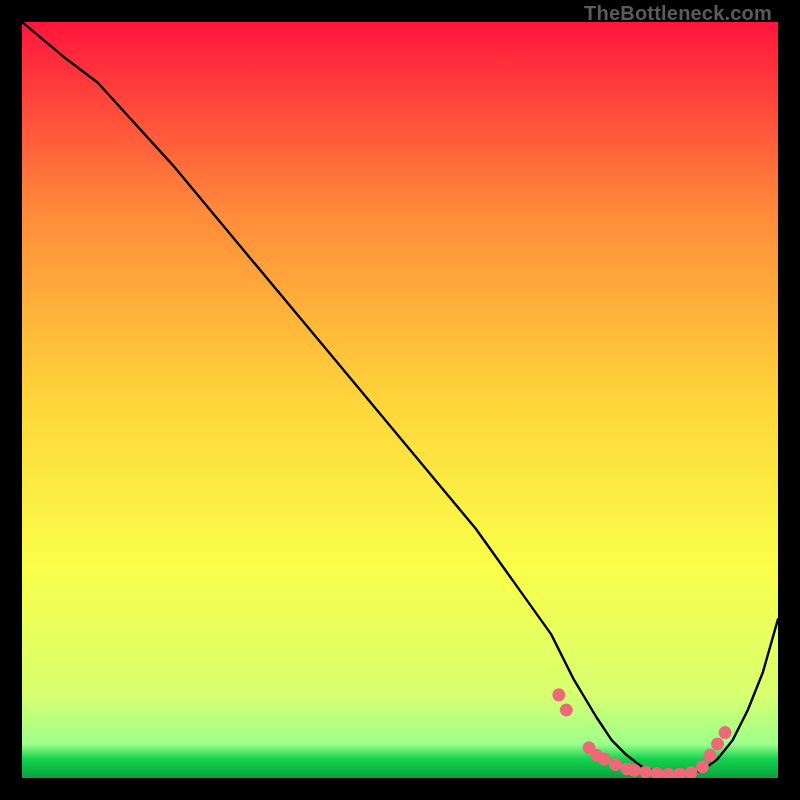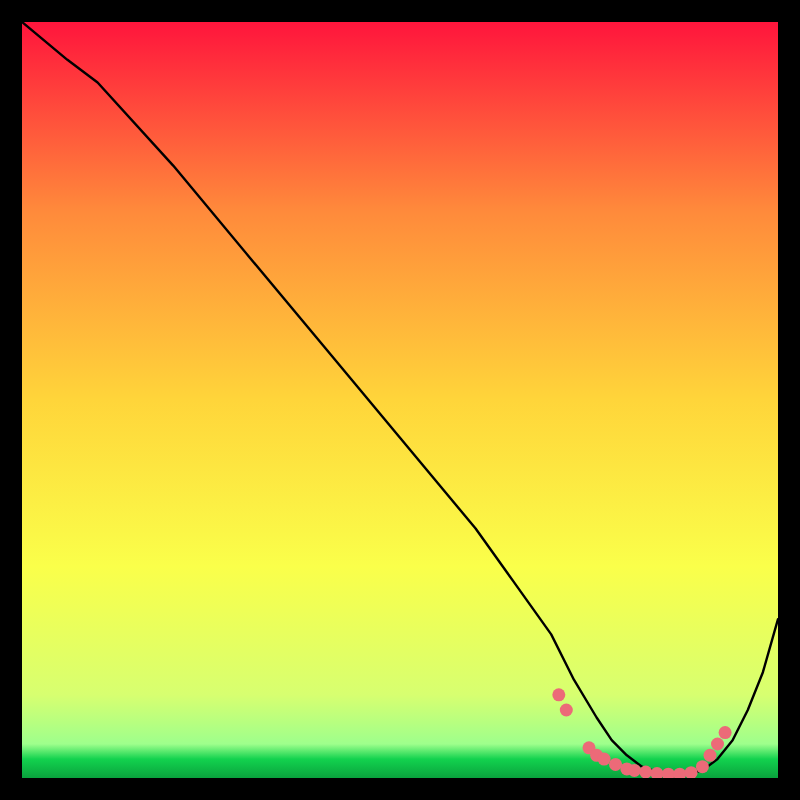--- a/index.html
+++ b/index.html
@@ -73,13 +73,14 @@
           <circle cx="646.4" cy="752.2" r="6.5" fill="#ec6a78"></circle>
           <circle cx="657.7" cy="752.2" r="6.5" fill="#ec6a78"></circle>
           <circle cx="669.1" cy="750.7" r="6.5" fill="#ec6a78"></circle>
           <circle cx="680.4" cy="744.7" r="6.5" fill="#ec6a78"></circle>
           <circle cx="688.0" cy="733.3" r="6.5" fill="#ec6a78"></circle>
           <circle cx="695.5" cy="722.0" r="6.5" fill="#ec6a78"></circle>
           <circle cx="703.1" cy="710.6" r="6.5" fill="#ec6a78"></circle>
         </g>
     </svg>
   </div>
+  <div class="watermark">TheBottleneck.com</div>
 </div>
 
 </body></html>

